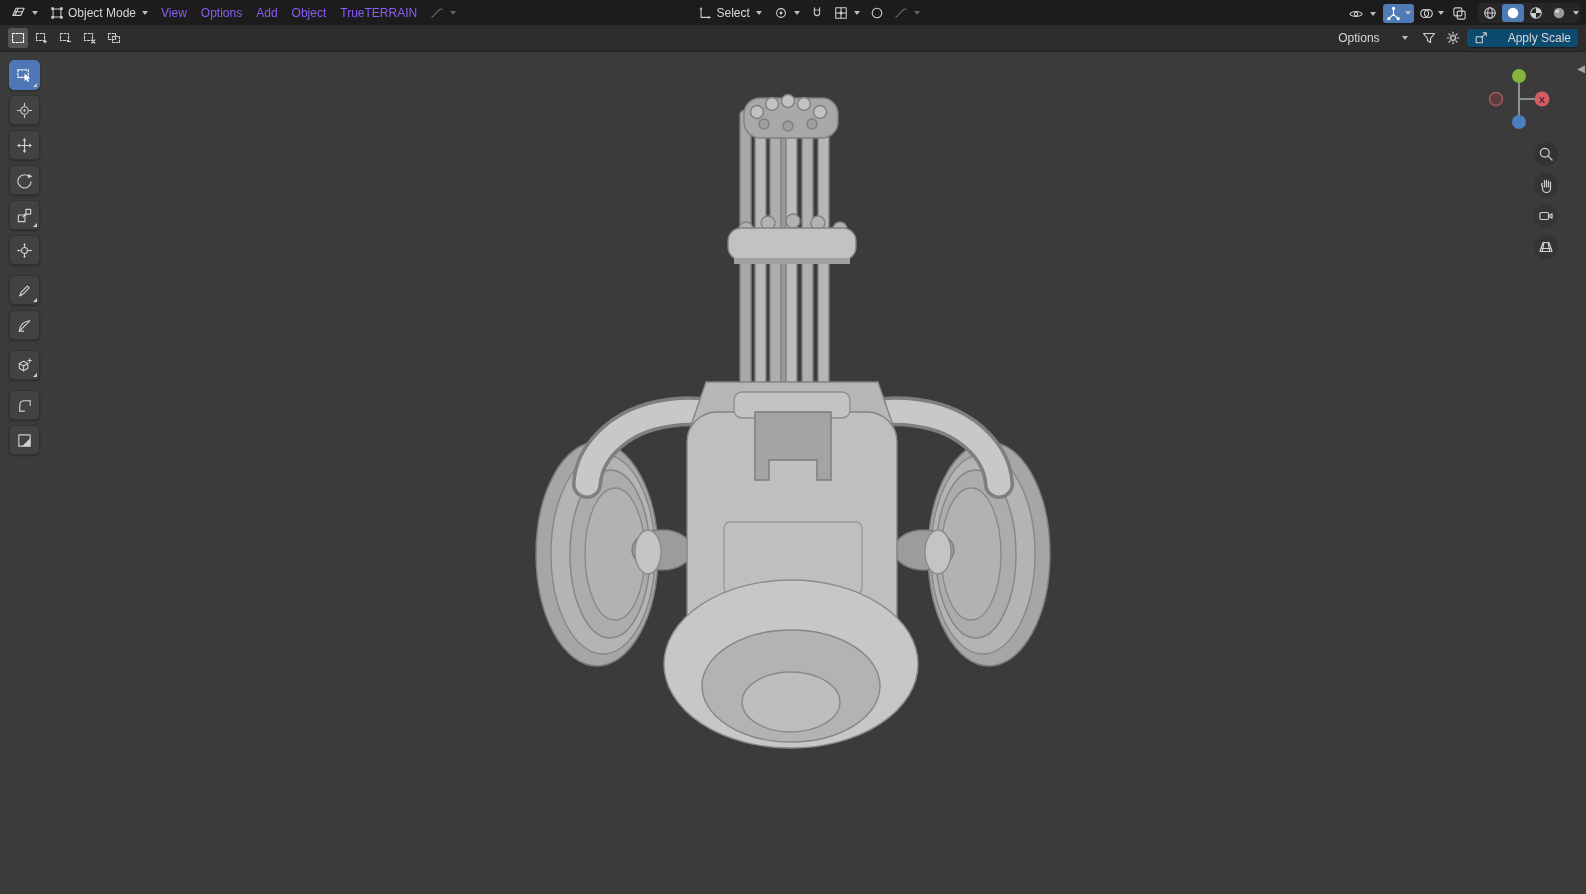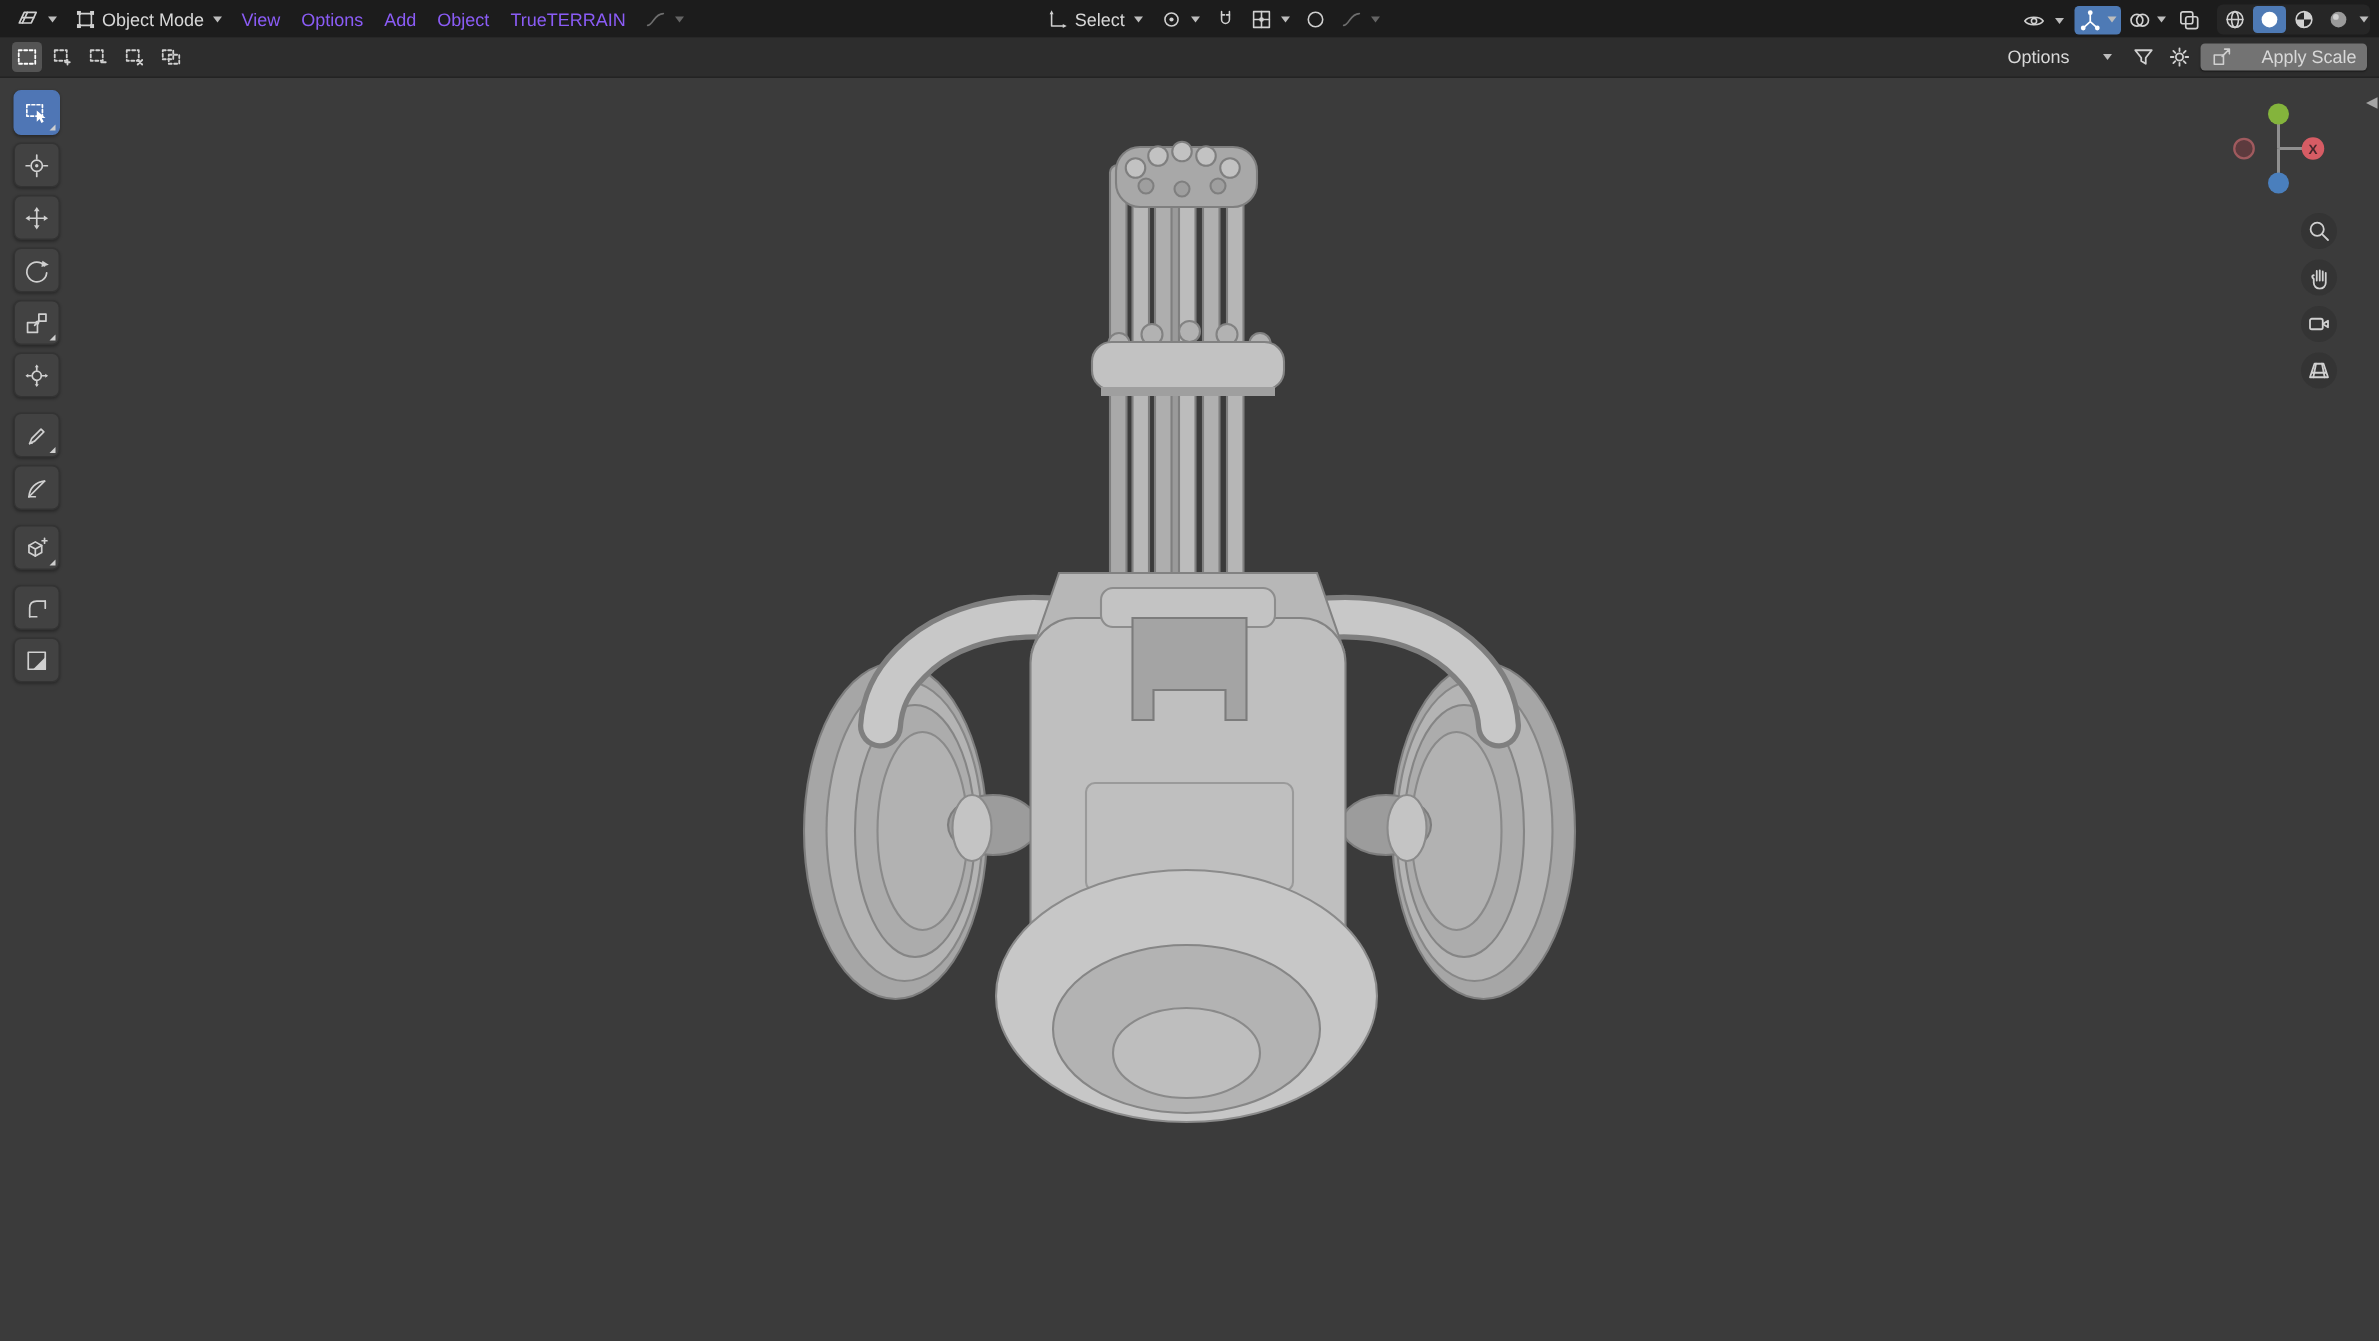--- a/index.html
+++ b/index.html
@@ -21,21 +21,21 @@
   .seg-btn.active{background:#4e7ab5}
   .dim{opacity:.45}
   .chev{width:0;height:0;border-left:3.5px solid transparent;border-right:3.5px solid transparent;border-top:4.5px solid #bdbdbd;display:inline-block;margin-left:2px}
 
   
   .toolheader{position:absolute;top:25px;left:0;right:0;height:27px;background:#2d2d2d;border-bottom:1px solid #232323;display:flex;align-items:center;justify-content:space-between;padding:0 8px;z-index:29}
   .th-left,.th-right{display:flex;align-items:center;gap:4px}
   .smode{width:20px;height:20px;display:flex;align-items:center;justify-content:center;border-radius:3px}
   .smode.active{background:#545454}
   .th-btn{display:flex;align-items:center;gap:20px;padding:2px 7px;border-radius:3px}
-  .th-btn.raised{background:#737373;box-shadow:0 1px 1px rgba(0,0,0,.35)}
+  .th-btn.raised{background:#0c4a6e;box-shadow:0 1px 1px rgba(0,0,0,.35)}
 
   
   svg.ic{stroke:#d0d0d0;fill:none;stroke-width:1.2;stroke-linecap:round;stroke-linejoin:round;display:block}
   svg.ic .f{fill:#d0d0d0;stroke:none}
   .active svg.ic{stroke:#fff}
   .active svg.ic .f{fill:#fff}
 
   
   .lefttools{position:absolute;left:9px;top:60px;display:flex;flex-direction:column;gap:5px;z-index:20}
   .tool{position:relative;width:31px;height:30px;background:#424242;border:1px solid #333;border-radius:5px;display:flex;align-items:center;justify-content:center;box-shadow:0 1px 2px rgba(0,0,0,.3)}

